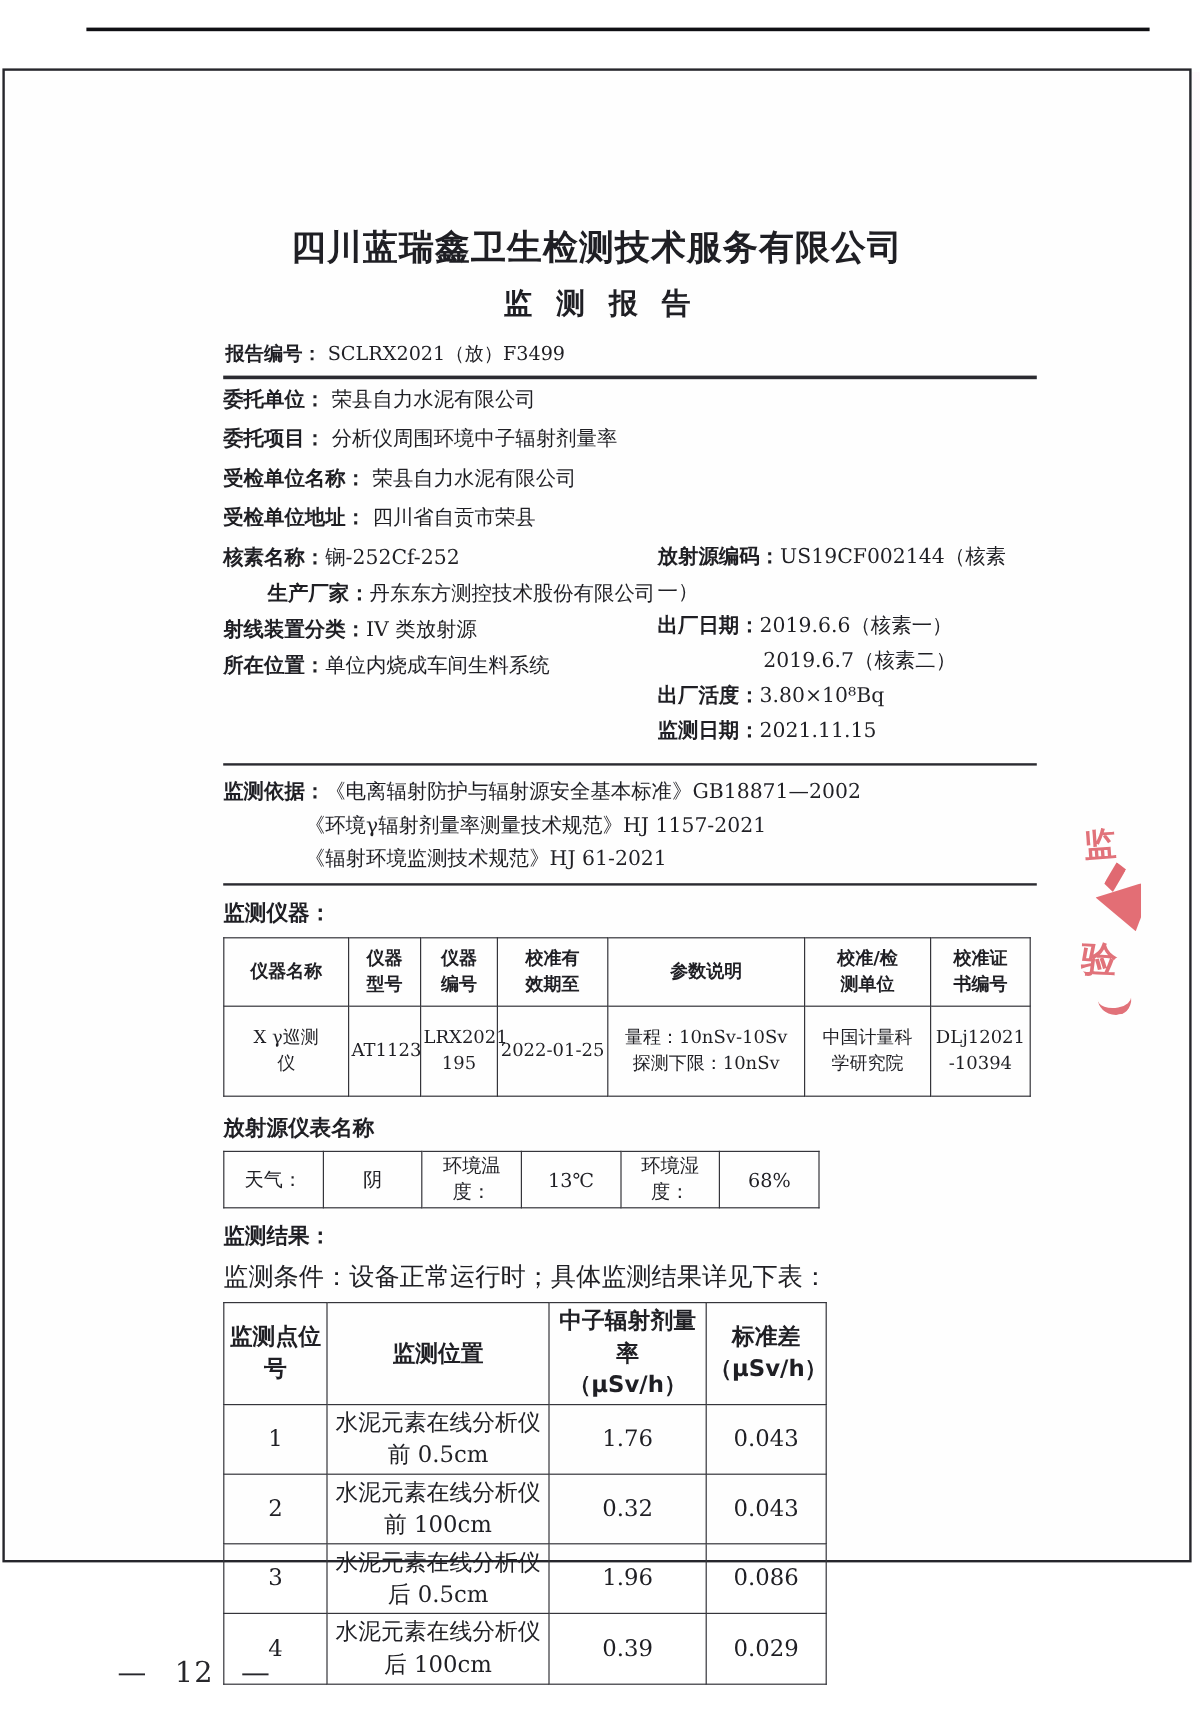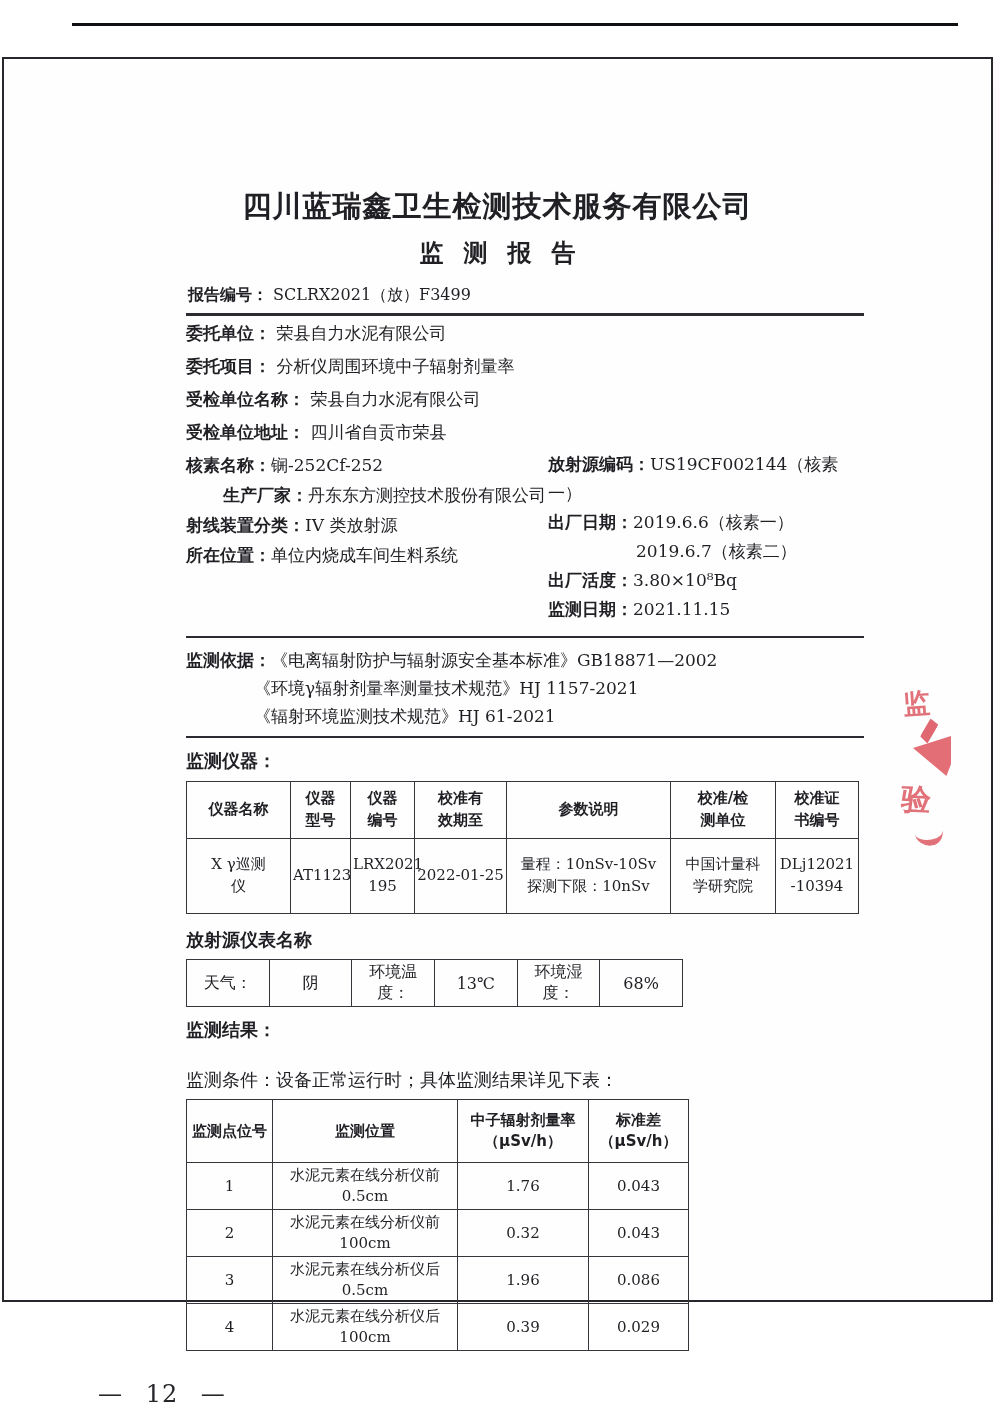--- a/index.html
+++ b/index.html
@@ -39,22 +39,22 @@
   .sec-label{font-weight:bold;font-family:"DejaVu Sans", sans-serif;margin-top:11px;font-size:18px;}
   table{border-collapse:collapse;table-layout:fixed;}
   td,th{border:1.6px solid #35353b;text-align:center;vertical-align:middle;
         font-weight:normal;padding:2px 2px;}
   .preline{white-space:pre-line;}
   .t-instr{width:672px;margin-top:8px;font-size:15px;line-height:1.45;}
   .t-instr th{font-weight:bold;font-family:"DejaVu Sans", sans-serif;height:52px;}
   .t-instr td{height:70px;}
   .t-env{width:497px;margin-top:7px;font-size:16px;}
   .t-env td{height:33px;}
-  .cond{margin-top:26px;font-size:18px;}
-  .t-res{width:502px;margin-top:7px;font-size:15px;line-height:1.4;}
+  .cond{margin-top:8px;font-size:21px;}
+  .t-res{width:502px;margin-top:7px;font-size:19px;line-height:1.4;}
   .t-res th{font-weight:bold;font-family:"DejaVu Sans", sans-serif;height:58px;}
   .t-res td{height:28px;}
   .page-number{position:absolute;left:98px;top:1380px;font-size:24px;letter-spacing:1px;
                word-spacing:14px;color:#27272b;}
   
   .stamp{position:absolute;color:#d8444e;pointer-events:none;}
   .st-stroke1{left:919px;top:660px;width:12px;height:24px;background:#d8444e;opacity:.8;
               transform:rotate(24deg);clip-path:polygon(20% 0,100% 10%,80% 100%,0 85%);}
   .st-char1{left:901px;top:683px;width:42px;height:34px;overflow:hidden;font-size:27px;
             font-weight:bold;opacity:.75;transform:rotate(-4deg);}

